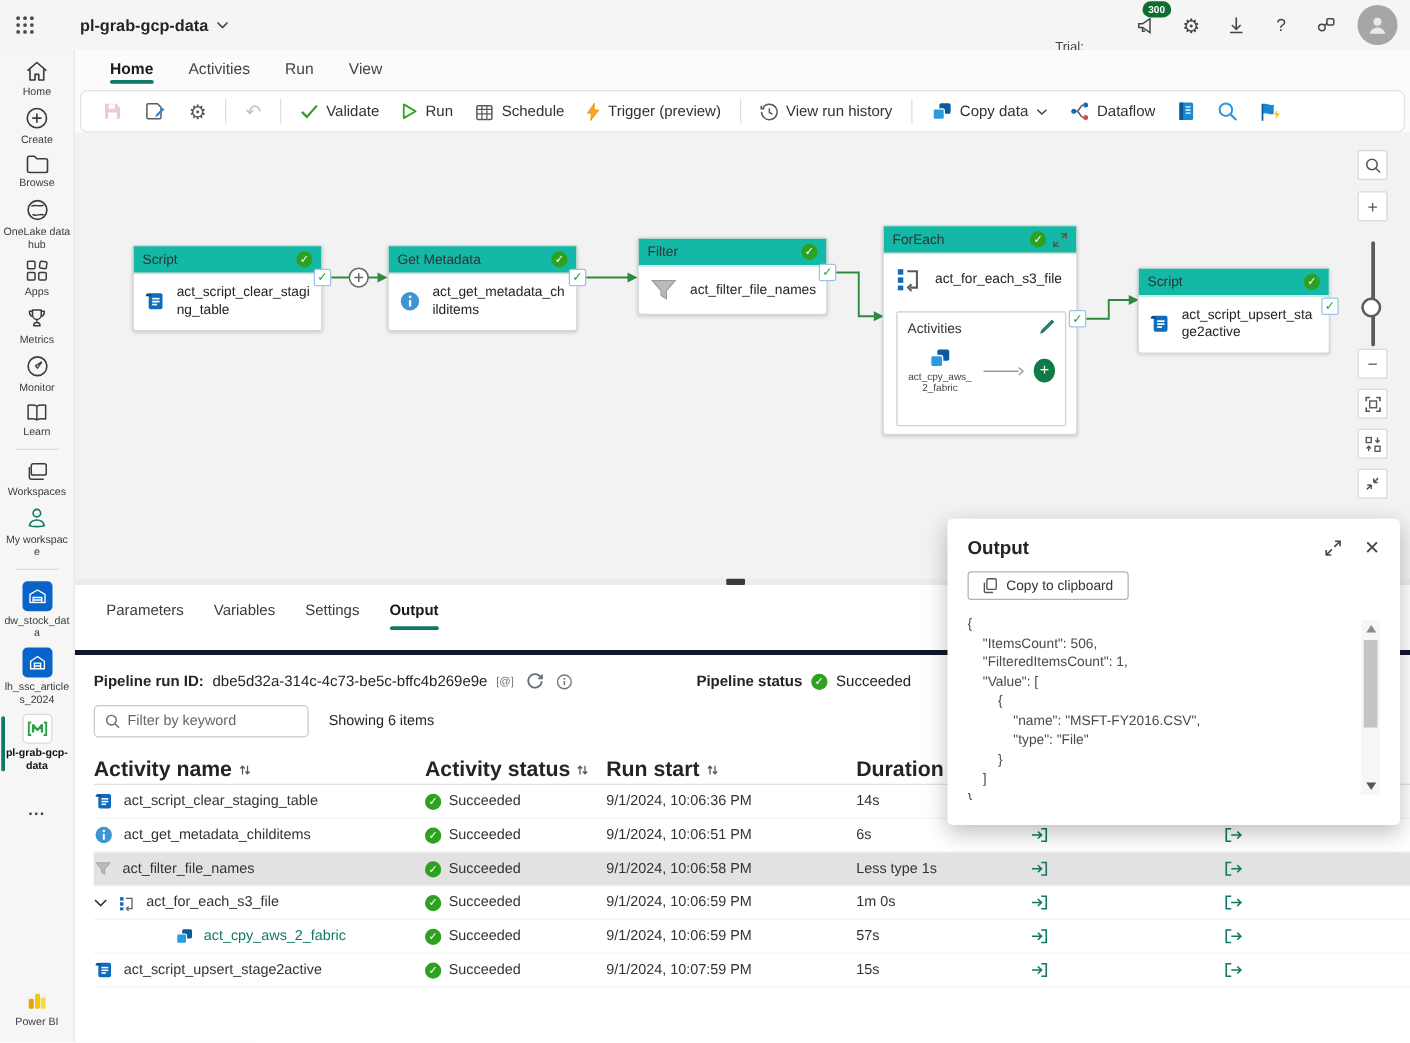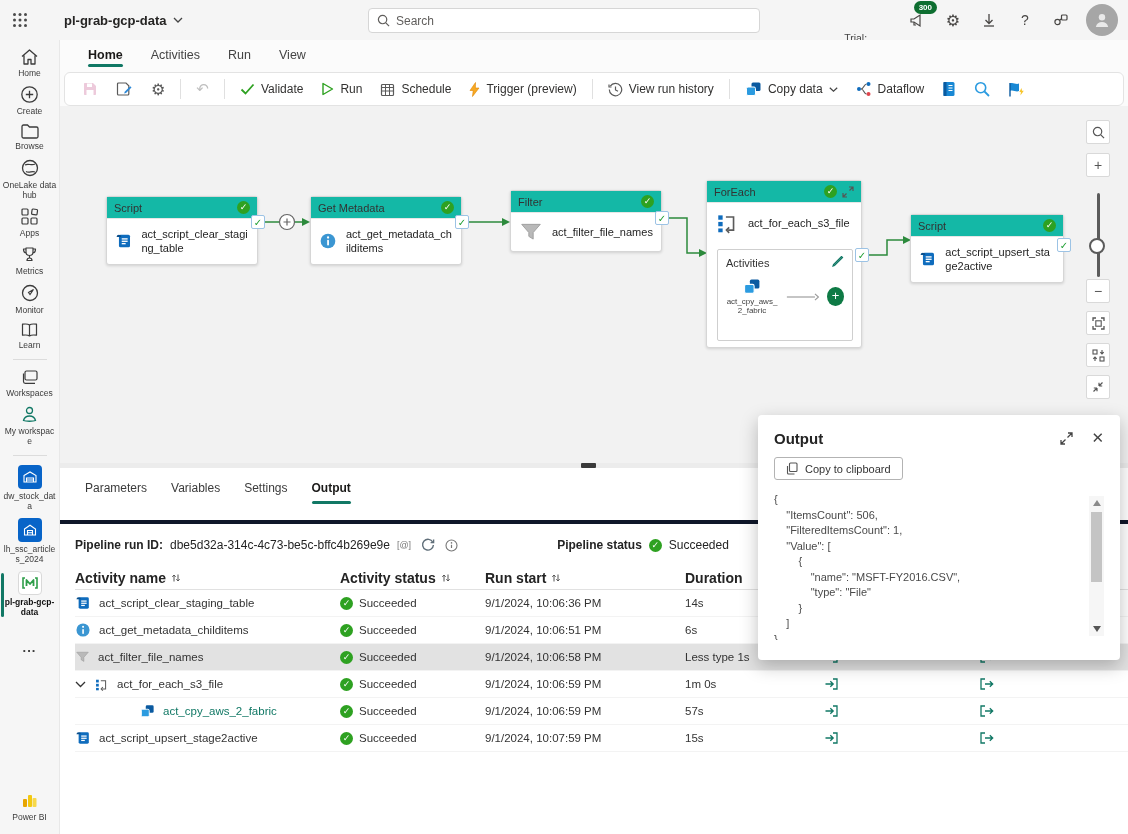--- a/index.html
+++ b/index.html
@@ -76,21 +76,21 @@
   .btab.active { font-weight:bold; color:#1b1a19; }
   .btab.active::after { content:""; position:absolute; left:10px; right:10px; bottom:0; height:3px; border-radius:2px; background:#117865; }
   #runrow { display:flex; align-items:center; gap:7px; padding:14px 0 0 15px; font-size:12px; color:#242424; }
   .runicons { display:flex; align-items:center; gap:10px; color:#666; }
   #filterrow { display:flex; align-items:center; padding:12px 0 0 15px; }
   #filterbox { width:172px; height:26px; border:1px solid #c8c8c8; border-radius:4px; display:flex; align-items:center; gap:6px; padding:0 8px; background:#fff; }
   #filterbox span { font-size:11.5px; color:#666; }
   .showing { font-size:11.5px; color:#242424; margin-left:16px; }
 
   .grid { display:grid; grid-template-columns:265px 145px 200px 135px 155px 1fr; align-items:center; }
-  #thead { margin:14px 0 0 15px; height:24px; border-bottom:1px solid #e1e1e1; font-size:14px; font-weight:bold; color:#242424; }
+  #thead { margin:14px 0 0 15px; height:24px; border-bottom:1px solid #e1e1e1; font-size:17px; font-weight:bold; color:#242424; }
   .hcell { display:flex; align-items:center; gap:5px; }
   .trow { margin-left:15px; height:27px; font-size:11.5px; color:#333; border-bottom:1px solid #f3f3f3; }
   .trow.selected { background:#e2e2e2; }
   .cell-name { display:flex; align-items:center; gap:8px; }
   .cell-status { display:flex; align-items:center; gap:6px; }
   .okdot { width:13px; height:13px; border-radius:50%; background:#2ea121; color:#fff; font-size:9px; line-height:13px; text-align:center; flex:none; }
   .linkname { color:#117865; }
   .iobtn { width:22px; height:22px; display:flex; align-items:center; justify-content:center; cursor:pointer; }
 
   
@@ -127,27 +127,20 @@
             <circle cx="13.5" cy="13.5" r="1.5"></circle>
           </g>
         </svg>
     </div>
     <div class="apptitle">
       <span>pl-grab-gcp-data</span>
       <svg width="10" height="6" viewBox="0 0 10 6">
           <path d="M1 1l4 4 4-4" stroke="#444" stroke-width="1.3" fill="none"></path>
         </svg>
     </div>
-    <div class="searchbox">
-      <svg width="13" height="13" viewBox="0 0 14 14">
-          <circle cx="6" cy="6" r="4.5" stroke="#605e5c" stroke-width="1.3" fill="none"></circle>
-          <path d="M9.5 9.5L13 13" stroke="#605e5c" stroke-width="1.3"></path>
-        </svg>
-      <span>Search</span>
-    </div>
     <div class="tb-right">
       <div class="trial">
         <div>Trial:</div>
         <div>8 days left</div>
       </div>
       <div class="tbicon">
         <svg width="17" height="15" viewBox="0 0 17 15">
             <path d="M2 6h3l6-4v11l-6-4H2z" fill="none" stroke="#484644" stroke-width="1.2"></path>
             <path d="M5 9v3h2" fill="none" stroke="#484644" stroke-width="1.2"></path>
           </svg>
@@ -590,20 +583,30 @@
                 <circle cx="6.5" cy="6.5" r="5.5" stroke="#777" stroke-width="1.1" fill="none"></circle>
                 <path d="M6.5 5.8v3.2" stroke="#777" stroke-width="1.2"></path>
                 <circle cx="6.5" cy="3.9" r=".8" fill="#777"></circle>
               </svg>
           </span>
           <span style="font-weight:bold;margin-left:92px;">Pipeline status</span>
           <span class="okdot">✓</span>
           <span>Succeeded</span>
         </div>
 
+        <div id="filterrow">
+          <div id="filterbox">
+            <svg width="12" height="12" viewBox="0 0 14 14">
+                <circle cx="6" cy="6" r="4.5" stroke="#666" stroke-width="1.3" fill="none"></circle>
+                <path d="M9.5 9.5L13 13" stroke="#666" stroke-width="1.3"></path>
+              </svg>
+            <span>Filter by keyword</span>
+          </div>
+          <span class="showing">Showing 6 items</span>
+        </div>
 
         <div id="thead" class="grid">
           <div class="hcell">
               <span>Activity name</span>
             <svg width="10" height="10" viewBox="0 0 10 10">
                 <path d="M3 8.5V2M1.3 3.8L3 2l1.7 1.8" stroke="#555" stroke-width="1" fill="none"></path>
                 <path d="M7 1.5V8M5.3 6.2L7 8l1.7-1.8" stroke="#555" stroke-width="1" fill="none"></path>
               </svg>
           </div>
           <div class="hcell">

